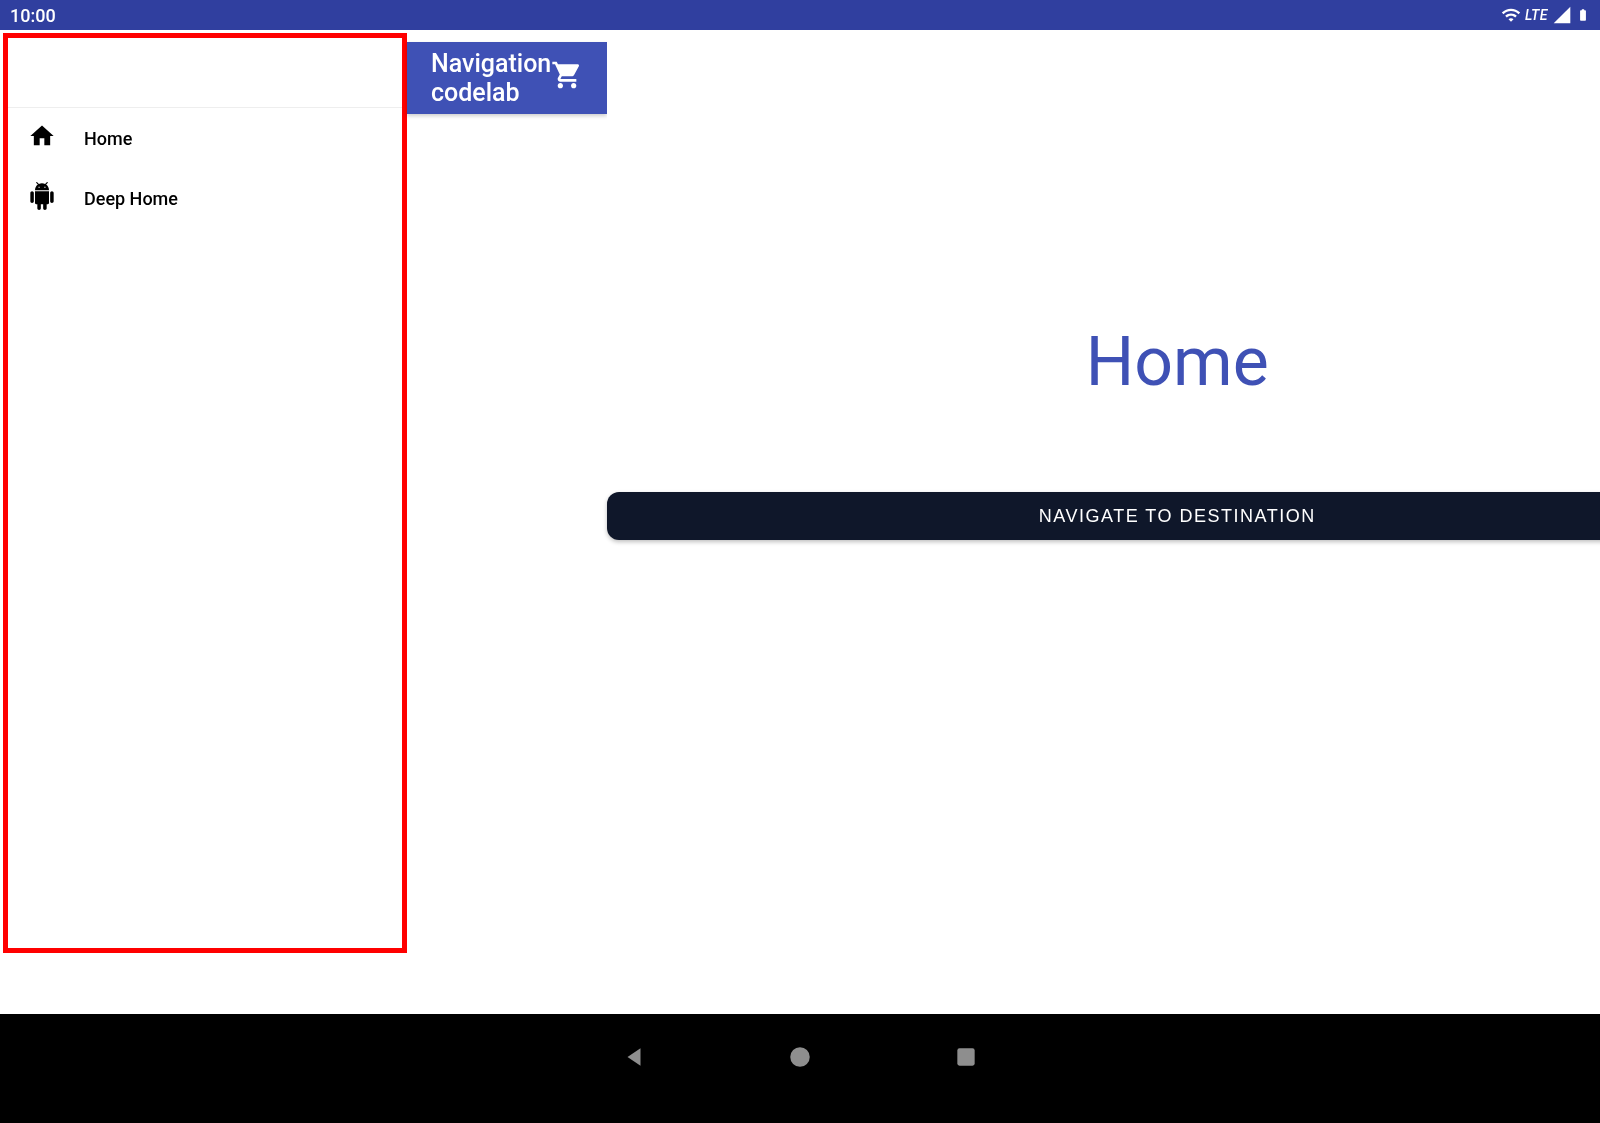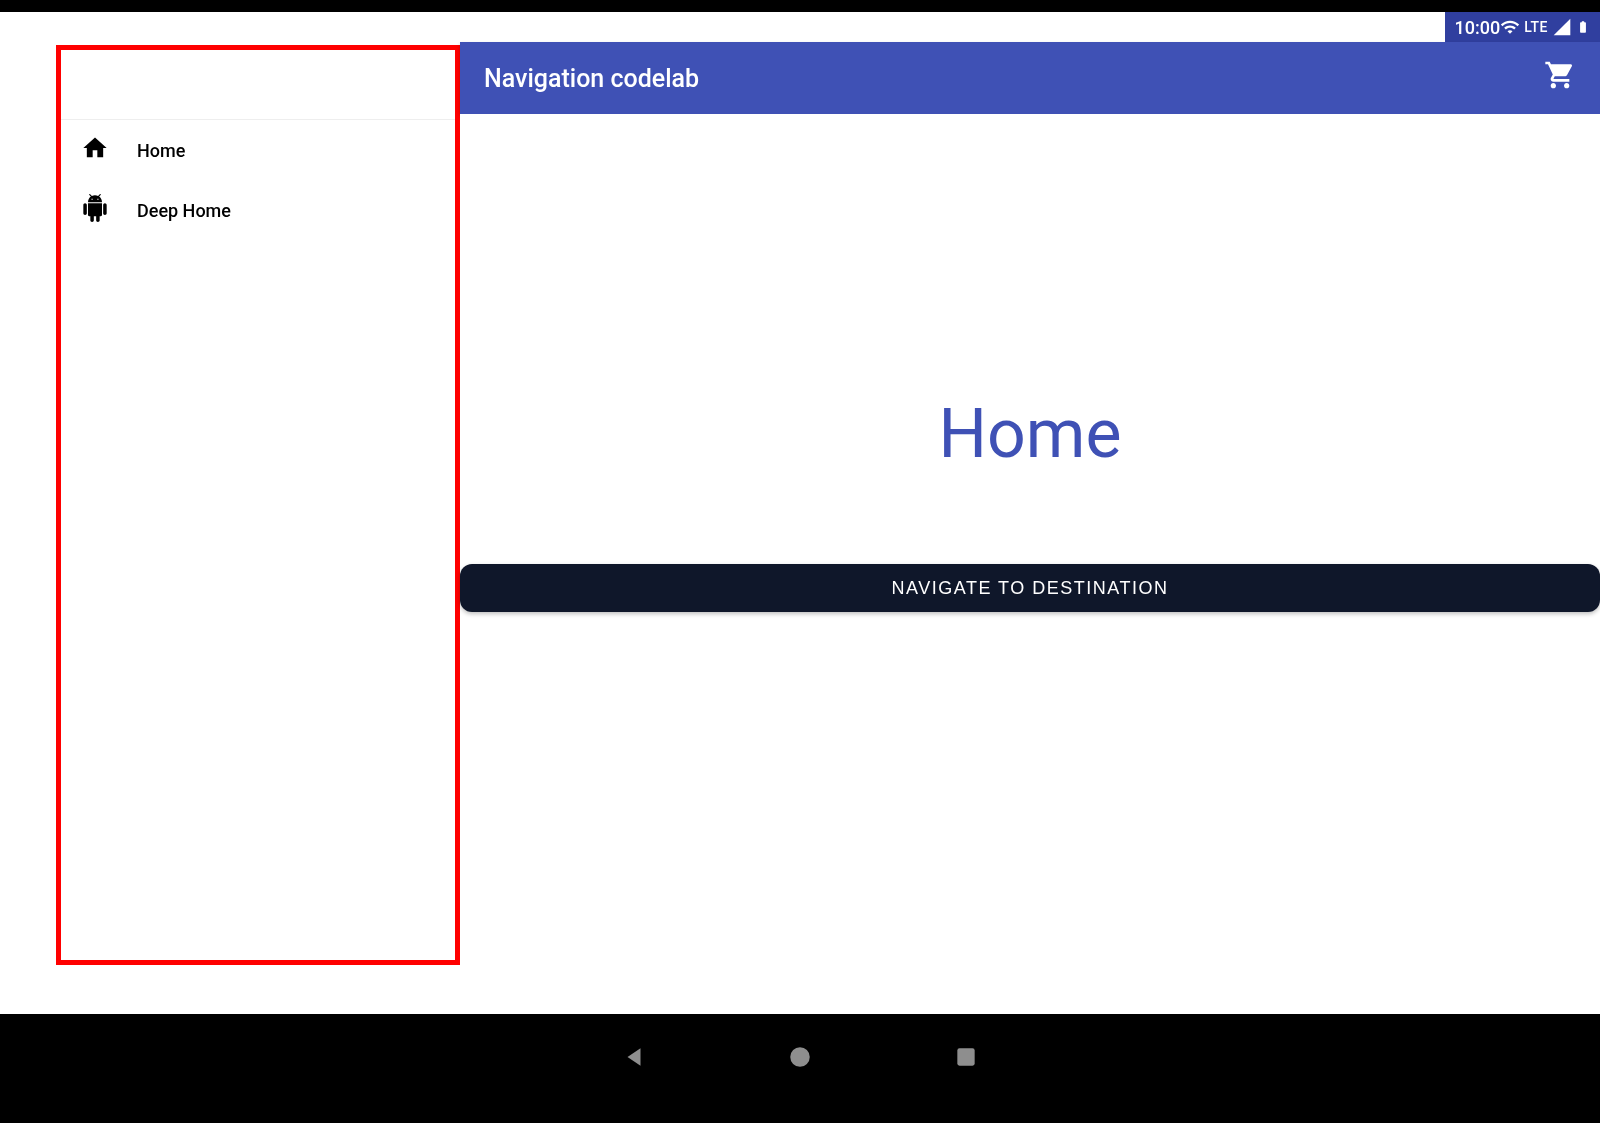--- a/index.html
+++ b/index.html
@@ -2,42 +2,41 @@
 <html><head>
 <meta charset="utf-8">
 <style>
   * { box-sizing: border-box; margin: 0; padding: 0; }
   html, body { width: 1600px; height: 1123px; font-family: Roboto, "Helvetica Neue", Arial, sans-serif; background: #000; }
   .canvas { width: 1600px; height: 1123px; position: relative; background: #000; }
 
   
   .device {
     position: absolute;
-    left: 0; top: 12px;
+    left: 0; top: 0;
     width: 1600px; height: 1014px;
     background: #fff;
     display: flex;
     flex-direction: column;
-    align-items: flex-end;
   }
 
   
   .statusbar {
     height: 30px;
     background: #303f9f;
     color: #fff;
     display: flex;
     align-items: center;
     justify-content: space-between;
     padding: 0 10px;
     font-size: 18px;
     font-weight: 500;
   }
   .statusbar .right { display: flex; align-items: center; gap: 4px; }
-  .statusbar .lte { font-size: 14px; font-weight: 500; letter-spacing: 0.5px; }
+  .statusbar .lte { font-size: 14px; font-weight: 500; letter-spacing: 0.5px; font-style: italic; }
   .statusbar svg { fill: #fff; display: block; }
 
   
   .appbody {
     flex: 1;
     display: flex;
     min-height: 0;
   }
 
   
@@ -65,22 +64,23 @@
     font-weight: 500;
     color: #000;
     cursor: pointer;
   }
   .drawer-item svg { fill: #000; width: 28px; height: 28px; }
 
   
   .rightside {
     flex: 1;
     display: flex;
-    flex-direction: column;
+    flex-direction: row;
     min-width: 0;
+    margin-top: 12px;
   }
   .appbar {
     height: 72px;
     background: #3f51b5;
     color: #fff;
     display: flex;
     align-items: center;
     justify-content: space-between;
     padding: 0 24px;
     font-size: 25px;

